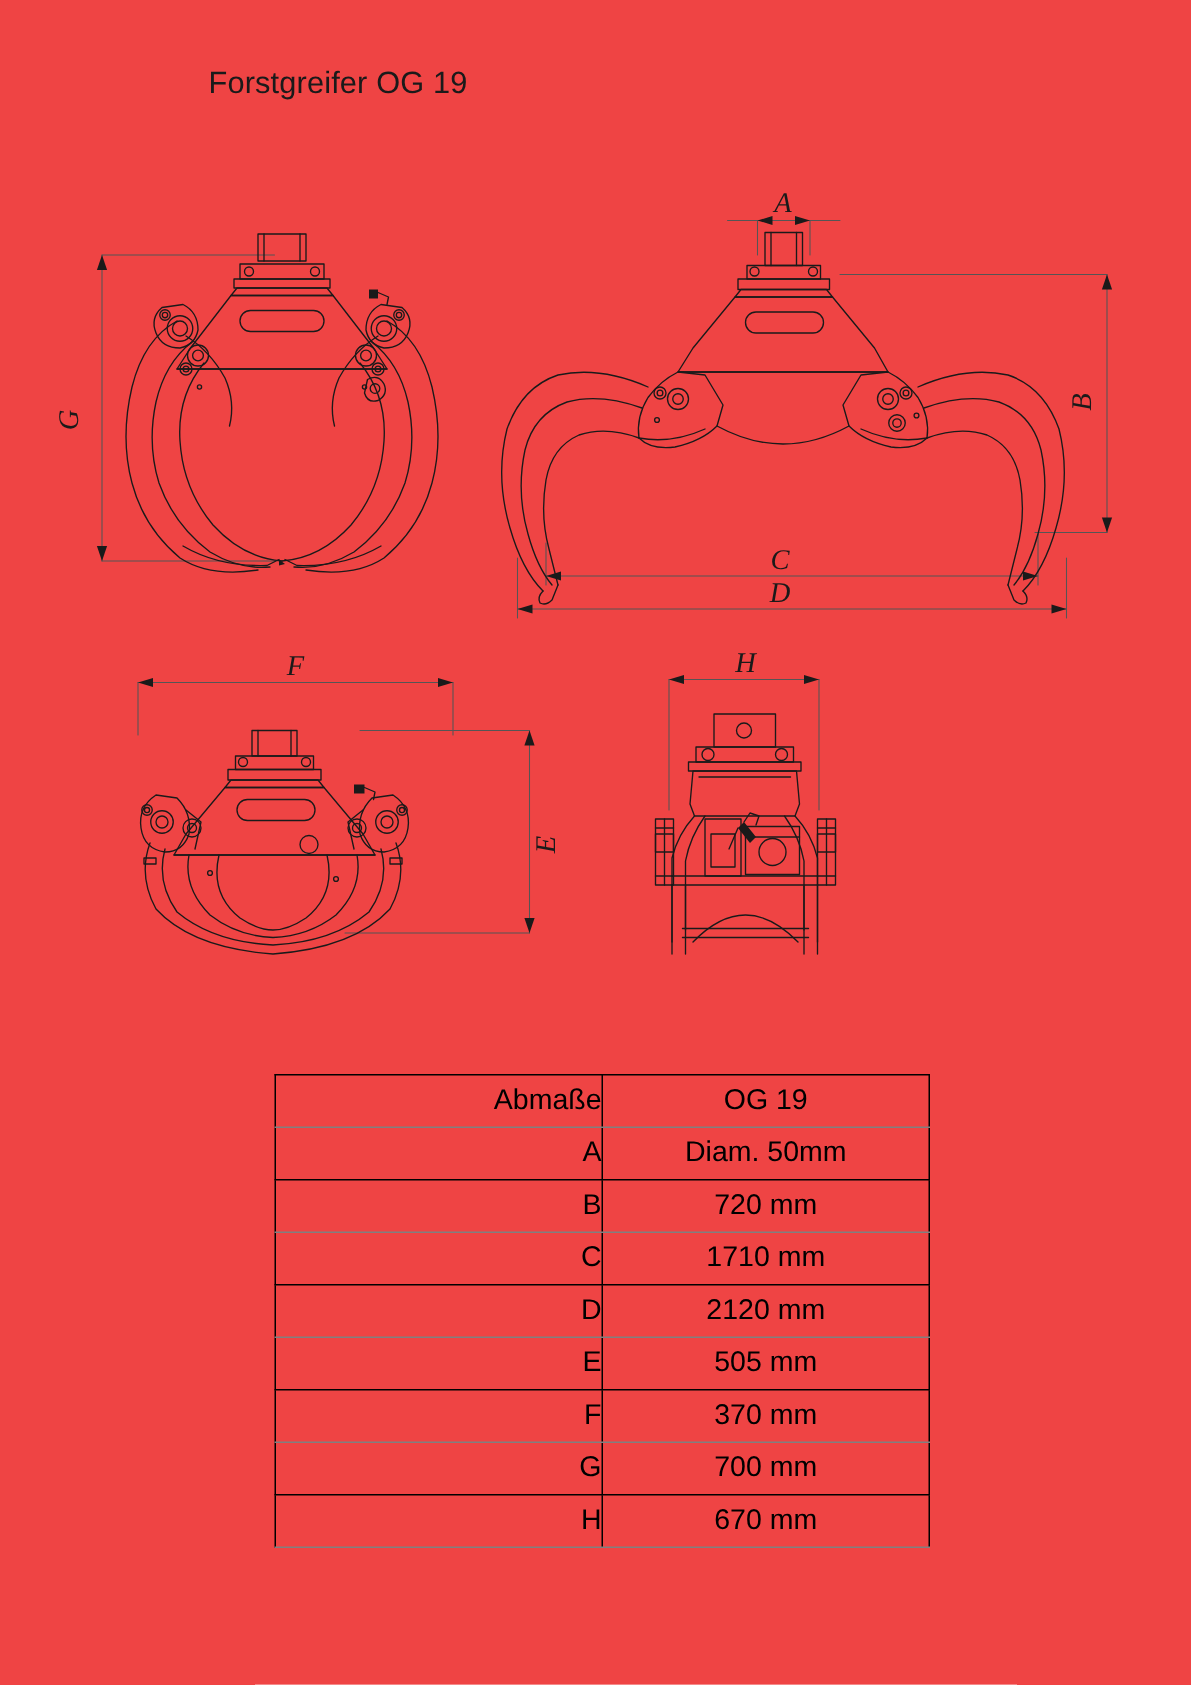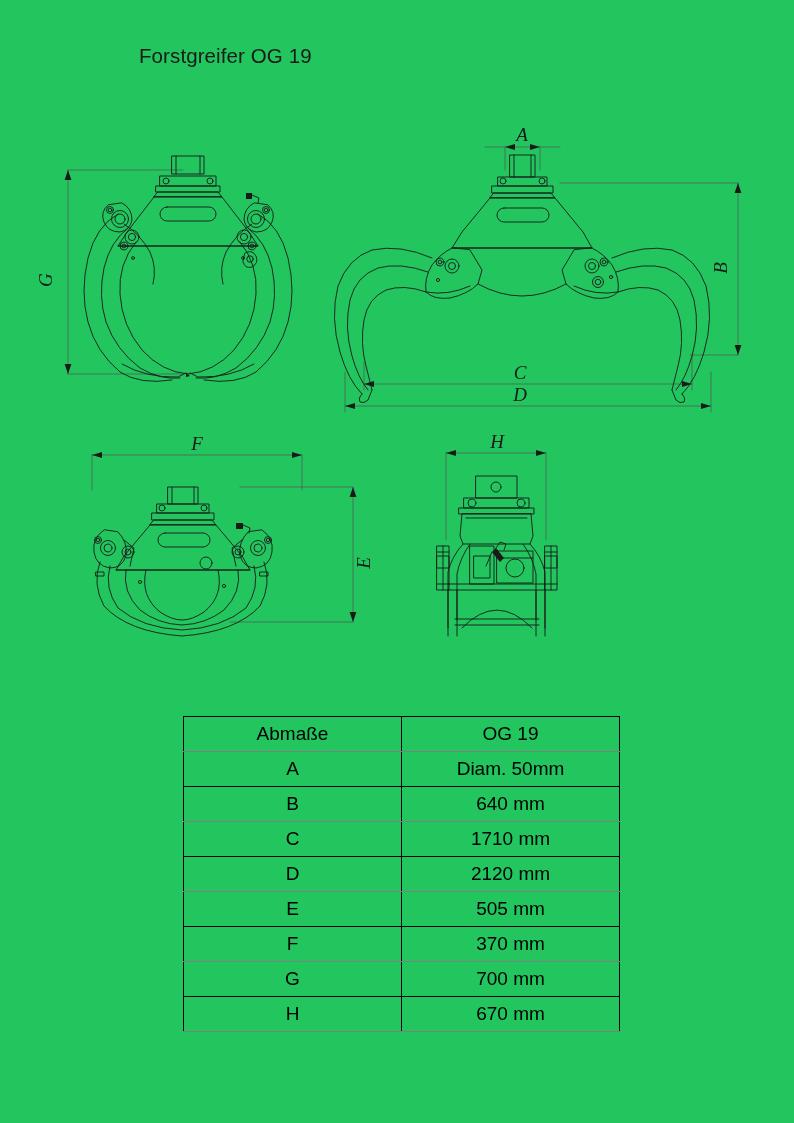--- a/index.html
+++ b/index.html
@@ -10,21 +10,21 @@
   body {
     width: 794px;
     height: 1123px;
     position: relative;
     font-family: "Liberation Sans", sans-serif;
     overflow: hidden;
   }
   .page {
     position: absolute;
     inset: 0;
-    background: #22c55e;
+    background: #ef4444;
   }
 
   
   .title {
     position: absolute;
     left: 139px;
     top: 44px;
     font-size: 20.5px;
     color: #1a1a1a;
     letter-spacing: 0.1px;
@@ -63,21 +63,21 @@
     background: transparent;
   }
   .spec-table td {
     height: 34px;
     text-align: center;
     vertical-align: middle;
     font-size: 19px;
     color: #000000;
     padding: 0;
   }
-  .spec-table tr > td:first-child { width: 217px; }
+  .spec-table tr > td:first-child { width: 217px; text-align: right; }
   .spec-table tr > td:last-child  { width: 217px; }
 
   
   .spec-table td:first-child {
     border-left: 1.6px solid #000;
     border-right: 1.2px solid #000;
   }
   .spec-table td:last-child {
     border-right: 1.6px solid #000;
     text-align: center;
@@ -398,21 +398,21 @@
       <tr class="top-edge rule-grey">
         <td>Abmaße</td>
         <td>OG 19</td>
       </tr>
       <tr class="rule-dark">
         <td>A</td>
         <td>Diam. 50mm</td>
       </tr>
       <tr class="rule-grey">
         <td>B</td>
-        <td>640 mm</td>
+        <td>720 mm</td>
       </tr>
       <tr class="rule-dark">
         <td>C</td>
         <td>1710 mm</td>
       </tr>
       <tr class="rule-grey">
         <td>D</td>
         <td>2120 mm</td>
       </tr>
       <tr class="rule-dark">

